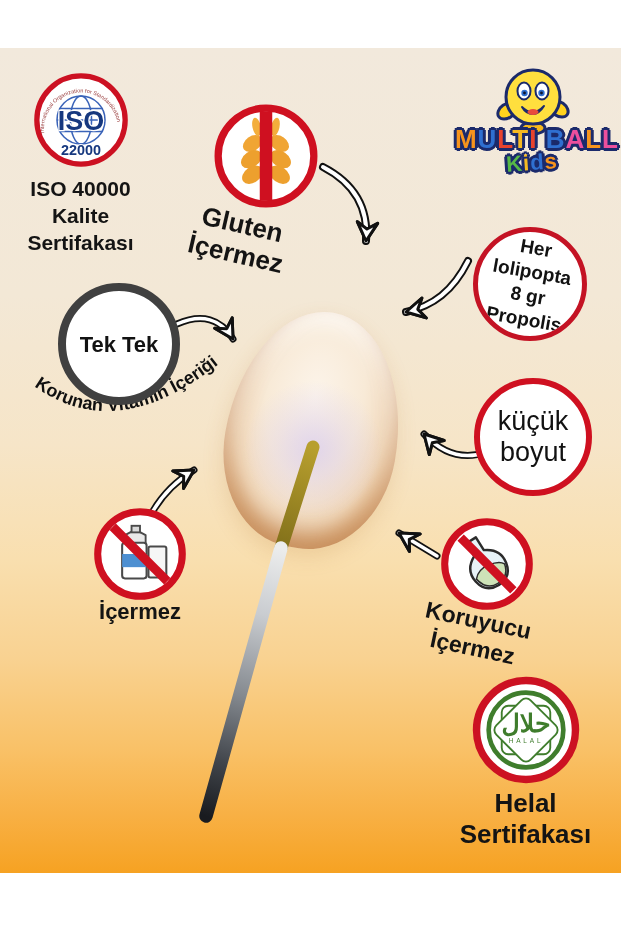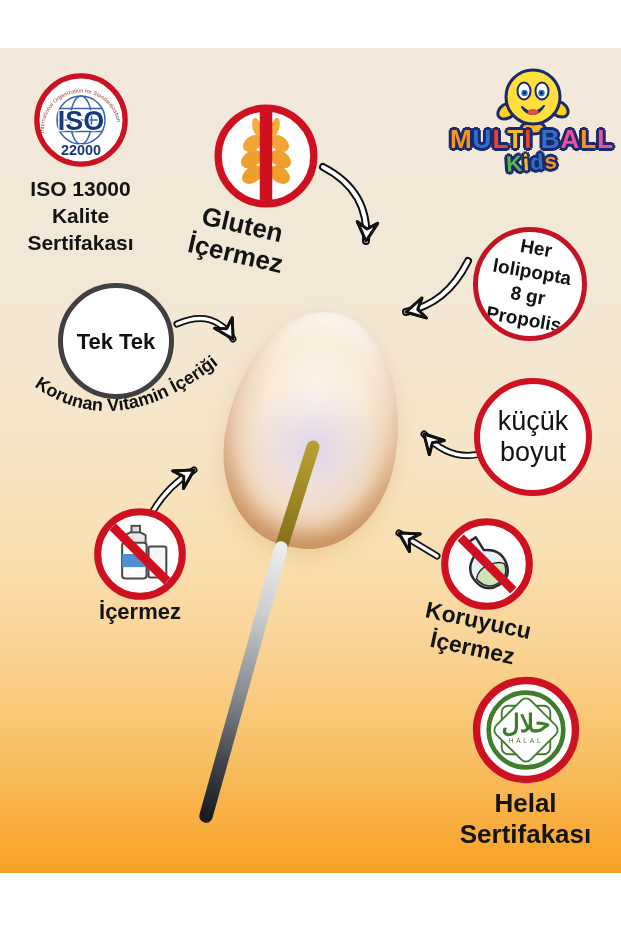--- a/index.html
+++ b/index.html
@@ -5,34 +5,34 @@
   html,body{margin:0;padding:0;background:#fff;}
   .canvas{position:relative;width:621px;height:931px;background:#fff;overflow:hidden;
           font-family:"Liberation Sans",sans-serif;color:#121212;}
   .band{position:absolute;left:0;top:48px;width:621px;height:825px;
         background:linear-gradient(180deg,#f2e9dc 0%,#f3e8d6 30%,#f6e5c8 48%,#f9dfaf 62%,#f9d291 74%,#f9c167 85%,#f8b044 93%,#f6a222 100%);}
   .abs{position:absolute;}
   .cap{font-weight:bold;text-align:center;color:#141414;}
   
   .circle{position:absolute;background:#fff;border-radius:50%;display:flex;align-items:center;justify-content:center;text-align:center;overflow:hidden;}
   .c-propolis{left:473px;top:227px;width:104px;height:104px;border:5px solid #c41324;}
-  .c-pack{left:58px;top:283px;width:106px;height:106px;border:5px solid #404040;}
+  .c-pack{left:58px;top:283px;width:106px;height:106px;border:8px solid #404040;}
   .c-size{left:474px;top:378px;width:106px;height:106px;border:6px solid #cf1020;justify-content:center;}
   .c-propolis .inner{transform:rotate(10deg);font-weight:bold;font-size:19px;line-height:24px;}
   .c-pack .inner{font-weight:bold;font-size:22px;line-height:27px;}
   .c-size .inner{font-size:27px;line-height:31px;font-weight:400;}
   
   .iso-caption{left:3px;top:175px;width:155px;font-size:21px;line-height:27px;}
   .gluten-caption{left:173px;top:209px;width:132px;font-size:26px;line-height:30px;transform:rotate(13deg);}
   .milk-caption{left:55px;top:598px;width:170px;font-size:22px;line-height:27px;}
   .flask-caption{left:403px;top:606px;width:145px;font-size:23px;line-height:28px;transform:rotate(12deg);}
   .halal-caption{left:428px;top:788px;width:195px;font-size:26px;line-height:31px;}
   
   .brand-line{position:absolute;text-align:center;font-weight:900;letter-spacing:1px;}
-  .brand-multi{left:445px;top:124px;width:174px;font-size:26px;}
+  .brand-multi{left:445px;top:124px;width:174px;font-size:26px;text-align:right;}
   .brand-kids{left:445px;top:150px;width:174px;font-size:22px;transform:rotate(-4deg);}
   .brand-line span{text-shadow:3px 0 0 #1b2a6b,-3px 0 0 #1b2a6b,0 3px 0 #1b2a6b,0 -3px 0 #1b2a6b,
     2px 2px 0 #1b2a6b,-2px 2px 0 #1b2a6b,2px -2px 0 #1b2a6b,-2px -2px 0 #1b2a6b;}
   
   .candy{left:227px;top:311px;width:172px;height:238px;transform:rotate(10deg);
      border-radius:50% 50% 47% 47% / 57% 57% 43% 43%;
      background:radial-gradient(ellipse at 48% 36%,#fcf4ea 0%,#f8ead7 38%,#f2dabd 62%,#e7bd8f 82%,#d59a5b 93%,#c17c3a 100%);
      box-shadow:inset 0 -16px 24px rgba(168,88,22,.55),inset 0 12px 20px rgba(255,255,255,.8),0 8px 20px rgba(190,120,50,.18);}
   .candy-glow{position:absolute;inset:0;border-radius:inherit;
      background:radial-gradient(circle at 52% 58%,rgba(208,196,243,.6) 0%,rgba(208,196,243,.25) 22%,rgba(208,196,243,0) 42%);}
@@ -115,21 +115,21 @@
       <circle cx="50" cy="50" r="25"></circle>
       <ellipse cx="50" cy="50" rx="11" ry="25"></ellipse>
       <line x1="27" y1="38" x2="73" y2="38"></line>
       <line x1="25" y1="50" x2="75" y2="50"></line>
       <line x1="27" y1="62" x2="73" y2="62"></line>
     </g>
     <text x="50" y="60" text-anchor="middle" font-size="28" font-weight="bold" fill="#16387f" stroke="#fff" stroke-width="2.5" paint-order="stroke">ISO</text>
     <text x="50" y="86" text-anchor="middle" font-size="15" font-weight="bold" fill="#16387f" stroke="#fff" stroke-width="2" paint-order="stroke">22000</text>
   </svg>
   <div class="abs cap iso-caption">
-    <div>ISO 13000</div>
+    <div>ISO 40000</div>
     <div>Kalite</div>
     <div>Sertifakası</div>
   </div>
 
   <svg class="abs" style="left:214px;top:104px" width="104" height="104" viewBox="0 0 100 100">
     <defs>
         <clipPath id="glClip">
           <circle cx="50" cy="50" r="43"></circle>
         </clipPath>
       </defs>

